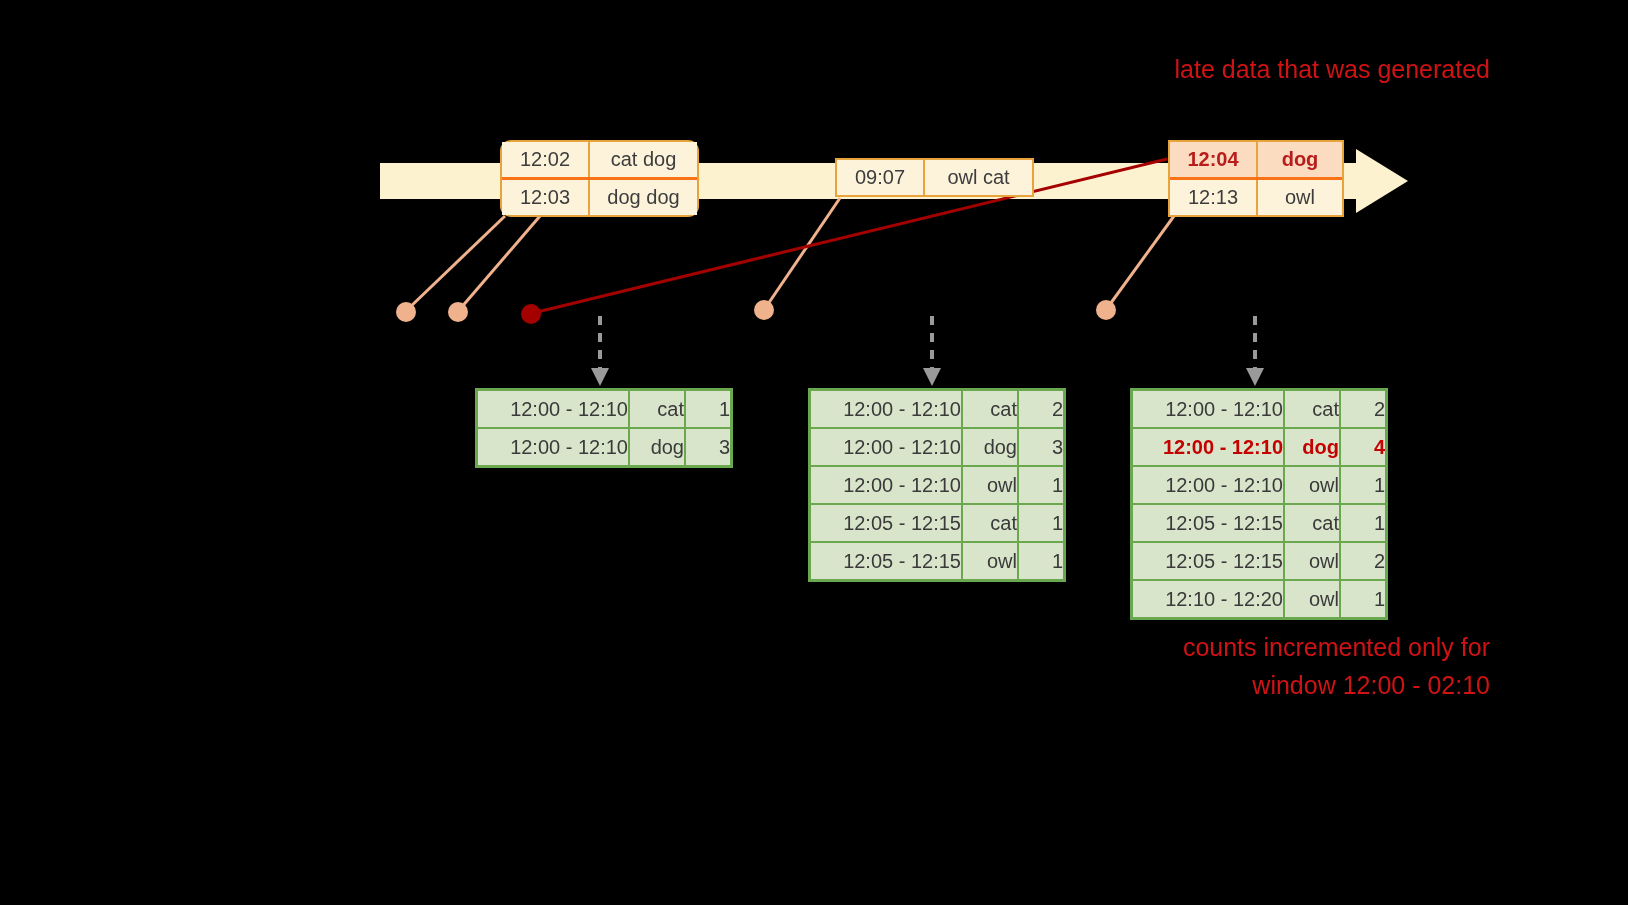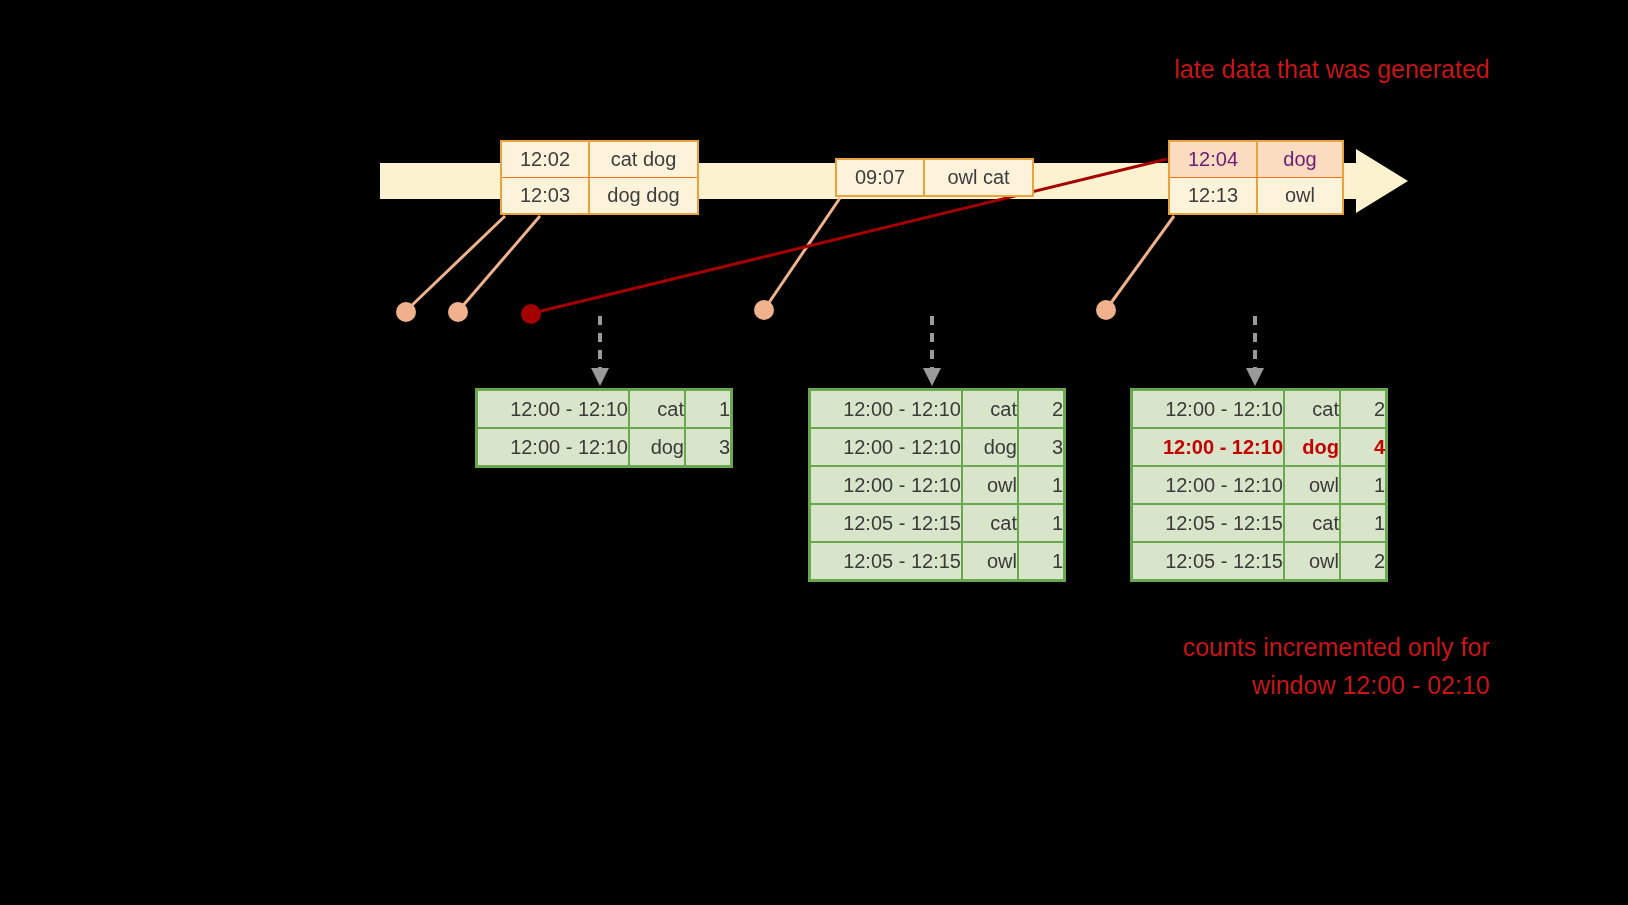--- a/index.html
+++ b/index.html
@@ -13,27 +13,27 @@
   .arrow-head{position:absolute;left:1356px;top:149px;width:0;height:0;
     border-top:32px solid transparent;border-bottom:32px solid transparent;
     border-left:52px solid #fdf2cf;}
 
   
   .overlay{position:absolute;left:0;top:0;pointer-events:none;}
 
   
   .event-box{position:absolute;border:2px solid #e8a33d;background:#fcf3da;}
   .event-row{display:flex;}
-  .event-row + .event-row{border-top:1px solid #f97316;}
+  .event-row + .event-row{border-top:3px solid #f97316;}
   .event-cell{height:35px;line-height:35px;font-size:20px;color:#3d3d3d;
     text-align:center;background:#fcf3da;}
   .event-cell.time{width:86px;border-right:2px solid #e8a33d;}
   .event-cell.words{width:107px;}
   .event-box.narrow .event-cell.words{width:84px;}
-  .event-row.late .event-cell{background:#fbdcc0;color:#701a75;font-weight:normal;text-align:center;}
+  .event-row.late .event-cell{background:#fbdcc0;color:#b91c1c;font-weight:bold;text-align:center;}
 
   
   .result-table{position:absolute;border-collapse:collapse;border:3px solid #69a84f;}
   .result-table td{border:2px solid #69a84f;background:#d9e5ca;color:#3a3a3a;
     font-size:20px;text-align:right;height:36px;padding:0;}
   .result-table td.window{width:150px;}
   .result-table td.word{width:54px;margin-left:48px;}
   .result-table td.count{width:44px;}
   .result-table tr.late td{color:#c40000;font-weight:bold;}
 
@@ -67,21 +67,21 @@
     <circle cx="531" cy="314" r="10" fill="#a40000"></circle>
 
     <line x1="600" y1="316" x2="600" y2="369" stroke="#9a9a9a" stroke-width="4" stroke-dasharray="9 8"></line>
     <polygon points="591,368 609,368 600,386" fill="#9a9a9a"></polygon>
     <line x1="932" y1="316" x2="932" y2="369" stroke="#9a9a9a" stroke-width="4" stroke-dasharray="9 8"></line>
     <polygon points="923,368 941,368 932,386" fill="#9a9a9a"></polygon>
     <line x1="1255" y1="316" x2="1255" y2="369" stroke="#9a9a9a" stroke-width="4" stroke-dasharray="9 8"></line>
     <polygon points="1246,368 1264,368 1255,386" fill="#9a9a9a"></polygon>
   </svg>
 
-  <div class="event-box" style="left:500px;top:140px;">
+  <div class="event-box" style="left:500px;top:140px;border-radius:11px;">
     <div class="event-row">
       <div class="event-cell time">12:02</div>
       <div class="event-cell words">cat dog</div>
     </div>
     <div class="event-row">
       <div class="event-cell time">12:03</div>
       <div class="event-cell words">dog dog</div>
     </div>
   </div>
 
@@ -168,20 +168,25 @@
     <tr>
       <td class="window">12:05 - 12:15</td>
       <td class="word">cat</td>
       <td class="count">1</td>
     </tr>
     <tr>
       <td class="window">12:05 - 12:15</td>
       <td class="word">owl</td>
       <td class="count">2</td>
     </tr>
+    <tr>
+      <td class="window">12:10 - 12:20</td>
+      <td class="word">owl</td>
+      <td class="count">1</td>
+    </tr>
   </tbody>
     </table>
 
   <div class="red-note top">
     <div>late data that was generated</div>
   </div>
 
   <div class="red-note bottom">
     <div>counts incremented only for</div>
     <div>window 12:00 - 02:10</div>

